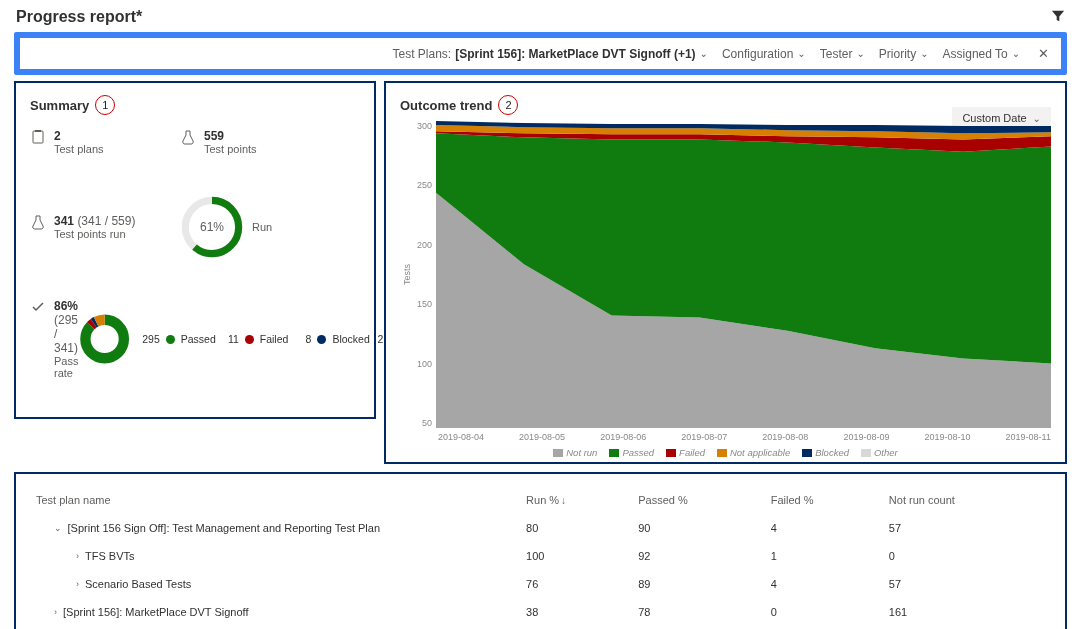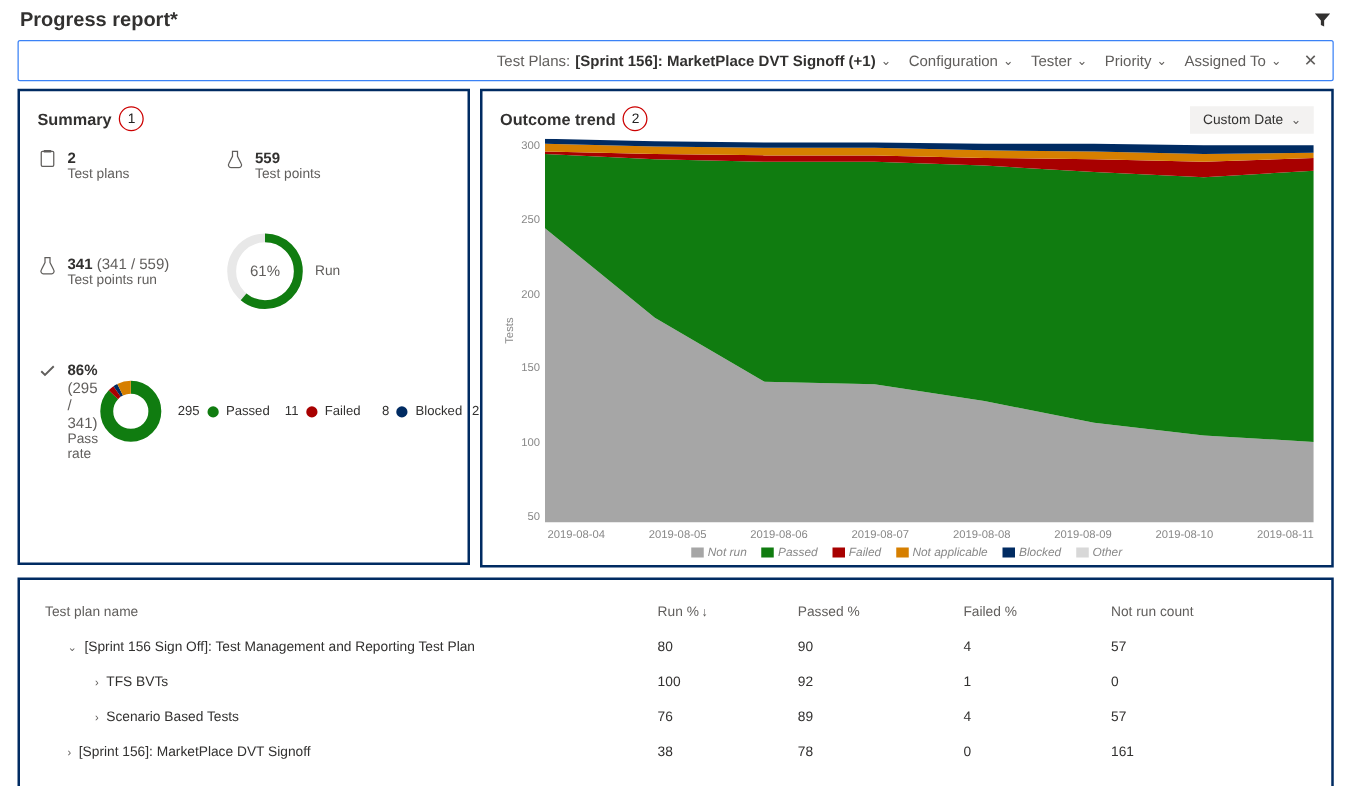--- a/index.html
+++ b/index.html
@@ -13,42 +13,42 @@
     overflow: hidden;
     padding: 6px 10px;
   }
   
   .page-header { display: flex; justify-content: space-between; align-items: center; padding: 2px 6px 6px; }
   .page-title { font-size: 16px; font-weight: 600; }
   .filter-icon { font-size: 14px; font-weight: bold; }
 
   
   .filterbar {
-    border: 1px solid #3b82f6;
+    border: 6px solid #3b82f6;
     border-radius: 2px;
     padding: 8px 12px;
     display: flex;
     justify-content: flex-end;
     align-items: center;
     gap: 14px;
     font-size: 12px;
     color: #605e5c;
     margin: 0 4px 6px;
     background:#fff;
   }
   .filterbar .static { color: #605e5c; }
   .filterbar .tp-val { color: #323130; font-weight:600; }
   .filterbar .dd { display:flex; align-items:center; gap:4px; cursor:pointer; color:#605e5c; }
   .chev { font-size:10px; color:#605e5c; }
   .close-x { font-size:13px; color:#605e5c; padding-left:4px; cursor:pointer; }
 
   
   .main-grid { display:flex; gap:8px; padding:0 4px; }
   .card { border:2px solid #002b62; background:#fff; padding:12px 14px 10px; position:relative; }
-  .summary-card { width:362px; height:381px; }
+  .summary-card { width:362px; height:338px; }
   .trend-card  { flex:1; height:383px; }
   .details-card{ margin:8px 4px 0; height:190px; }
 
   .card-title { font-size:13px; font-weight:600; margin-bottom:8px; display:flex; align-items:center; gap:6px; }
   .callout {
     width:20px;height:20px;border:1.5px solid #c00;border-radius:50%;
     display:inline-flex;align-items:center;justify-content:center;
     font-size:11px;color:#222;font-weight:400;
   }
 
@@ -70,21 +70,21 @@
   .outcome-donut { width:56px; height:56px; }
   .legend { font-size:10.5px; display:flex; flex-direction:row; gap:3px; }
   .legend .row { display:flex; align-items:center; gap:6px; }
   .legend .cnt { width:20px; text-align:right; color:#323130; }
   .swatch { width:9px; height:9px; border-radius:50%; display:inline-block; }
 
   
   .trend-head { display:flex; justify-content:space-between; align-items:flex-start; }
   .date-btn {
     background:#f3f2f1; border:none; padding:5px 10px; font-size:11px; color:#323130;
-    display:flex; align-items:center; gap:6px; cursor:pointer;
+    display:flex; align-items:center; gap:6px; cursor:pointer;margin-top:12px;
   }
   .trend-body { position:absolute; left:14px; right:14px; top:38px; bottom:34px; display:flex; }
   .ylab { font-size:9px; color:#888; writing-mode:vertical-rl; transform:rotate(180deg); text-align:center; padding-right:2px; }
   .yaxis { width:24px; display:flex; flex-direction:column; justify-content:space-between; text-align:right; font-size:9px; color:#888; padding-right:4px; }
   .plot { flex:1; position:relative; }
   .plot svg { position:absolute; inset:0; width:100%; height:100%; }
   .xaxis { position:absolute; left:52px; right:14px; bottom:20px; display:flex; justify-content:space-between; font-size:9px; color:#888; }
   .trend-legend { position:absolute; left:0; right:0; bottom:4px; display:flex; justify-content:center; gap:12px; font-size:9.5px; color:#888;font-style:italic; }
   .trend-legend .sw { width:10px; height:8px; display:inline-block; vertical-align:middle; margin-right:3px; }
 

